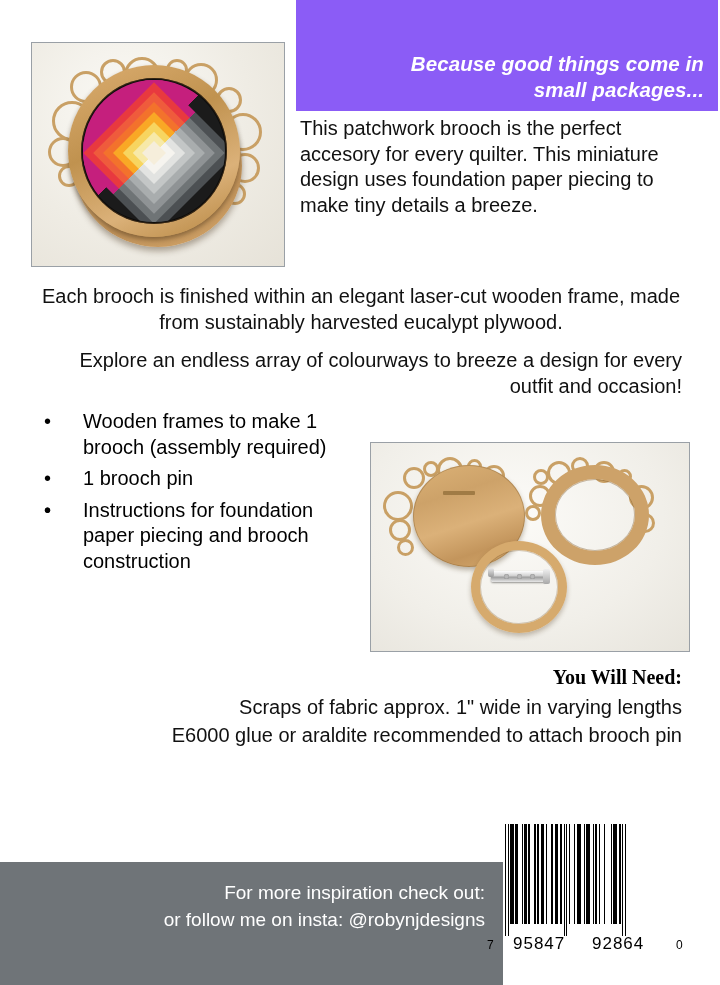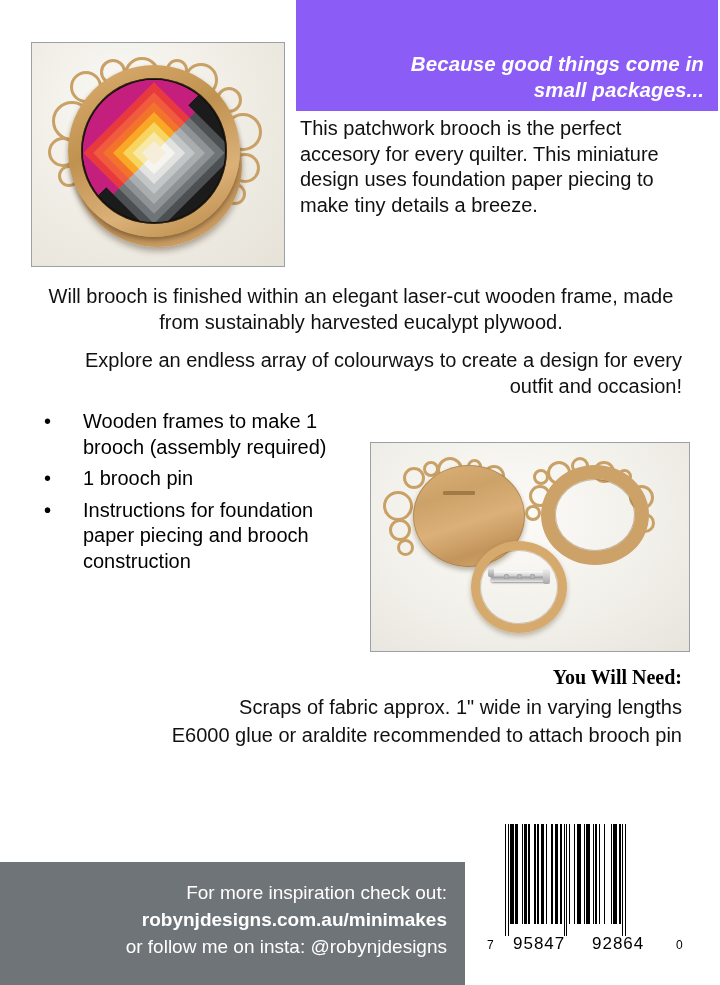--- a/index.html
+++ b/index.html
@@ -108,21 +108,21 @@
   .pinhole{position:absolute;width:5px;height:5px;border-radius:50%;
     background:#b9b9b9;box-shadow:inset 0 0 1px #5c5c5c;}
 
   
   #need{position:absolute;left:40px;top:665px;width:642px;text-align:right;}
   #need h2{margin:0 0 3px 0;font-size:20px;font-weight:bold;line-height:25px;font-family:Liberation Serif, serif;}
   #need p{margin:0;font-size:20px;line-height:28px;color:#111;}
 
   
   #footer-band{
-    position:absolute;left:0;top:862px;width:465px;height:123px;background:#6f7478;
+    position:absolute;left:0;top:862px;width:503px;height:123px;background:#6f7478;
   }
   #footer-band .ft{
     position:absolute;left:16px;right:18px;top:17px;text-align:right;color:#fff;
     font-size:19px;line-height:27px;
   }
   #footer-band .ft .url{font-weight:bold;}
 
   
   #barcode{position:absolute;left:487px;top:824px;width:205px;height:136px;}
   #barcode .bars{position:absolute;left:18px;top:0;height:112px;display:flex;align-items:flex-start;}
@@ -184,22 +184,22 @@
 
 <div id="tagline">
   <div class="tl">
     <div>Because good things come in</div>
     <div>small packages...</div>
   </div>
 </div>
 
 <div id="intro">This patchwork brooch is the perfect accesory for every quilter. This miniature design uses foundation paper piecing to make tiny details a breeze.</div>
 
-<div id="para-frame">Will brooch is finished within an elegant laser-cut wooden frame, made from sustainably harvested eucalypt plywood.</div>
-<div id="para-colourways">Explore an endless array of colourways to create a design for every outfit and occasion!</div>
+<div id="para-frame">Each brooch is finished within an elegant laser-cut wooden frame, made from sustainably harvested eucalypt plywood.</div>
+<div id="para-colourways">Explore an endless array of colourways to breeze a design for every outfit and occasion!</div>
 
 <div id="kit">
   <ul>
     <li>
       <span class="bullet">•</span>
       <span>Wooden frames to make 1 brooch (assembly required)</span>
     </li>
     <li>
       <span class="bullet">•</span>
       <span>1 brooch pin</span>
@@ -262,21 +262,20 @@
 
 <div id="need">
   <h2>You Will Need:</h2>
   <p>Scraps of fabric approx. 1" wide in varying lengths</p>
   <p>E6000 glue or araldite recommended to attach brooch pin</p>
 </div>
 
 <div id="footer-band">
   <div class="ft">
     <div>For more inspiration check out:</div>
-    <div class="url">robynjdesigns.com.au/minimakes</div>
     <div>or follow me on insta: @robynjdesigns</div>
   </div>
 </div>
 
 <div id="barcode">
   <div class="bars">
       <b class="tall" style="width: 1.28px;"></b>
       <b class="g" style="width: 1.28px;"></b>
       <b class="tall" style="width: 1.28px;"></b>
       <b class="g" style="width: 1.28px;"></b>

